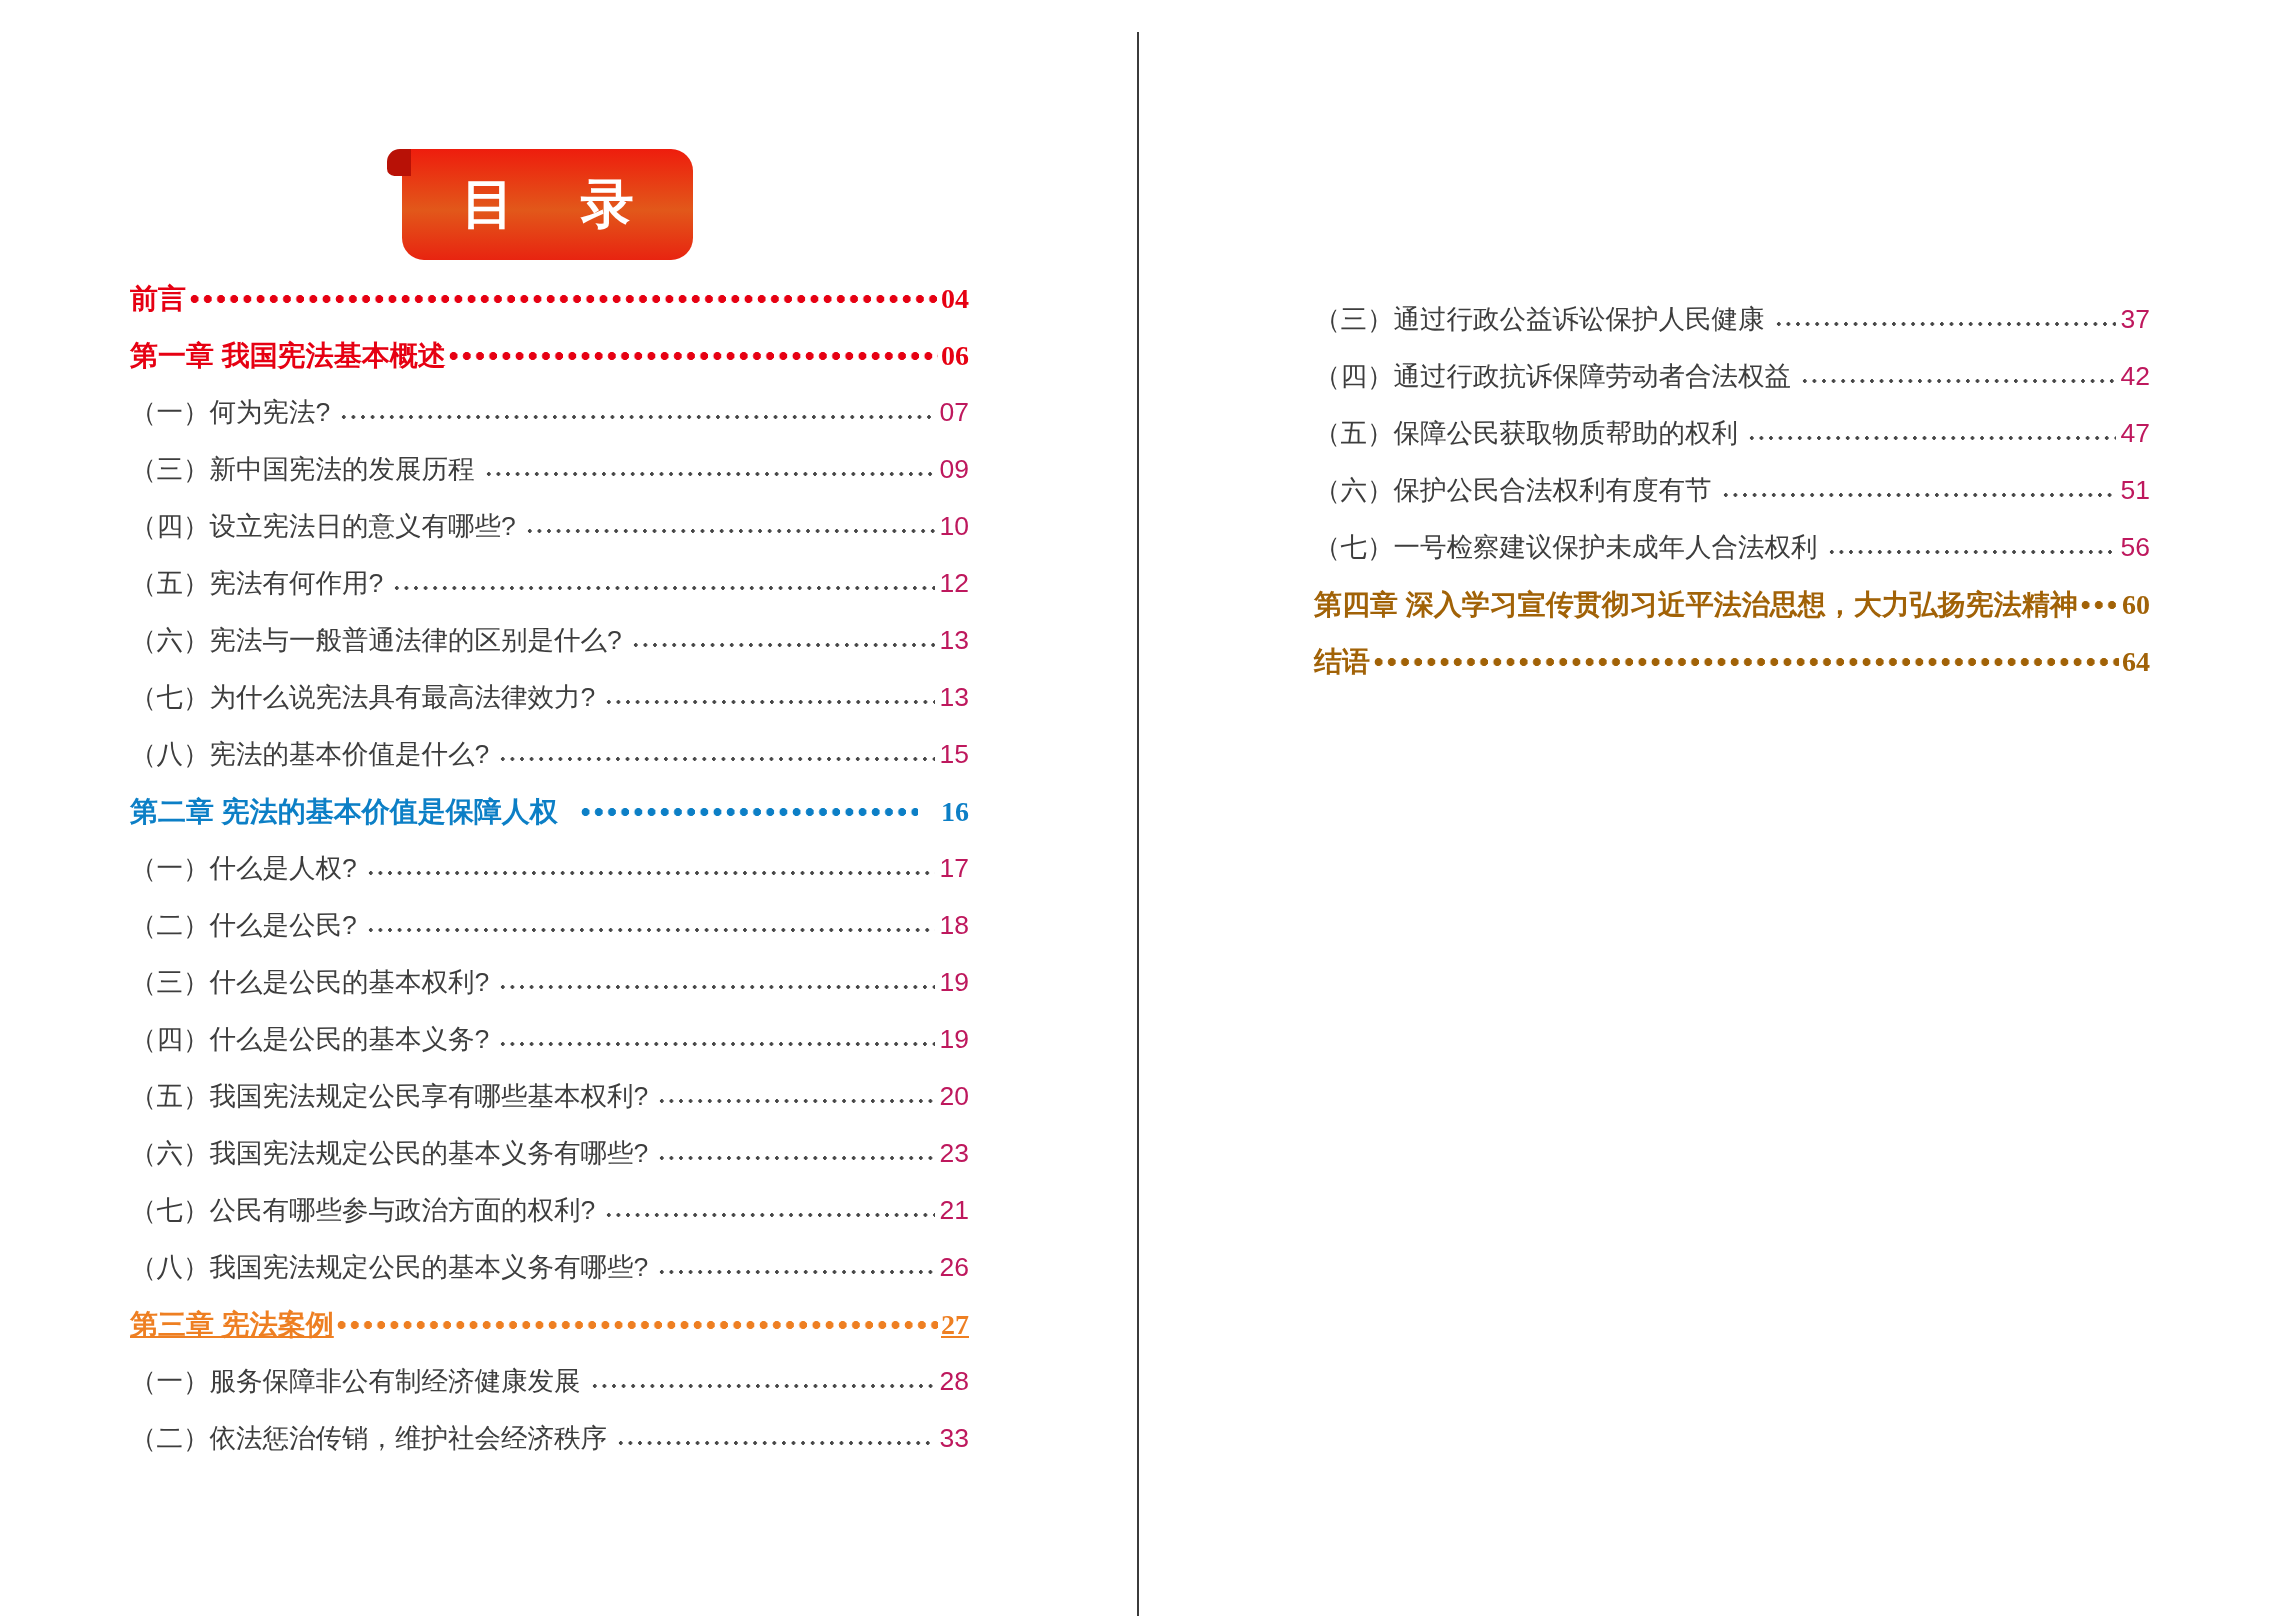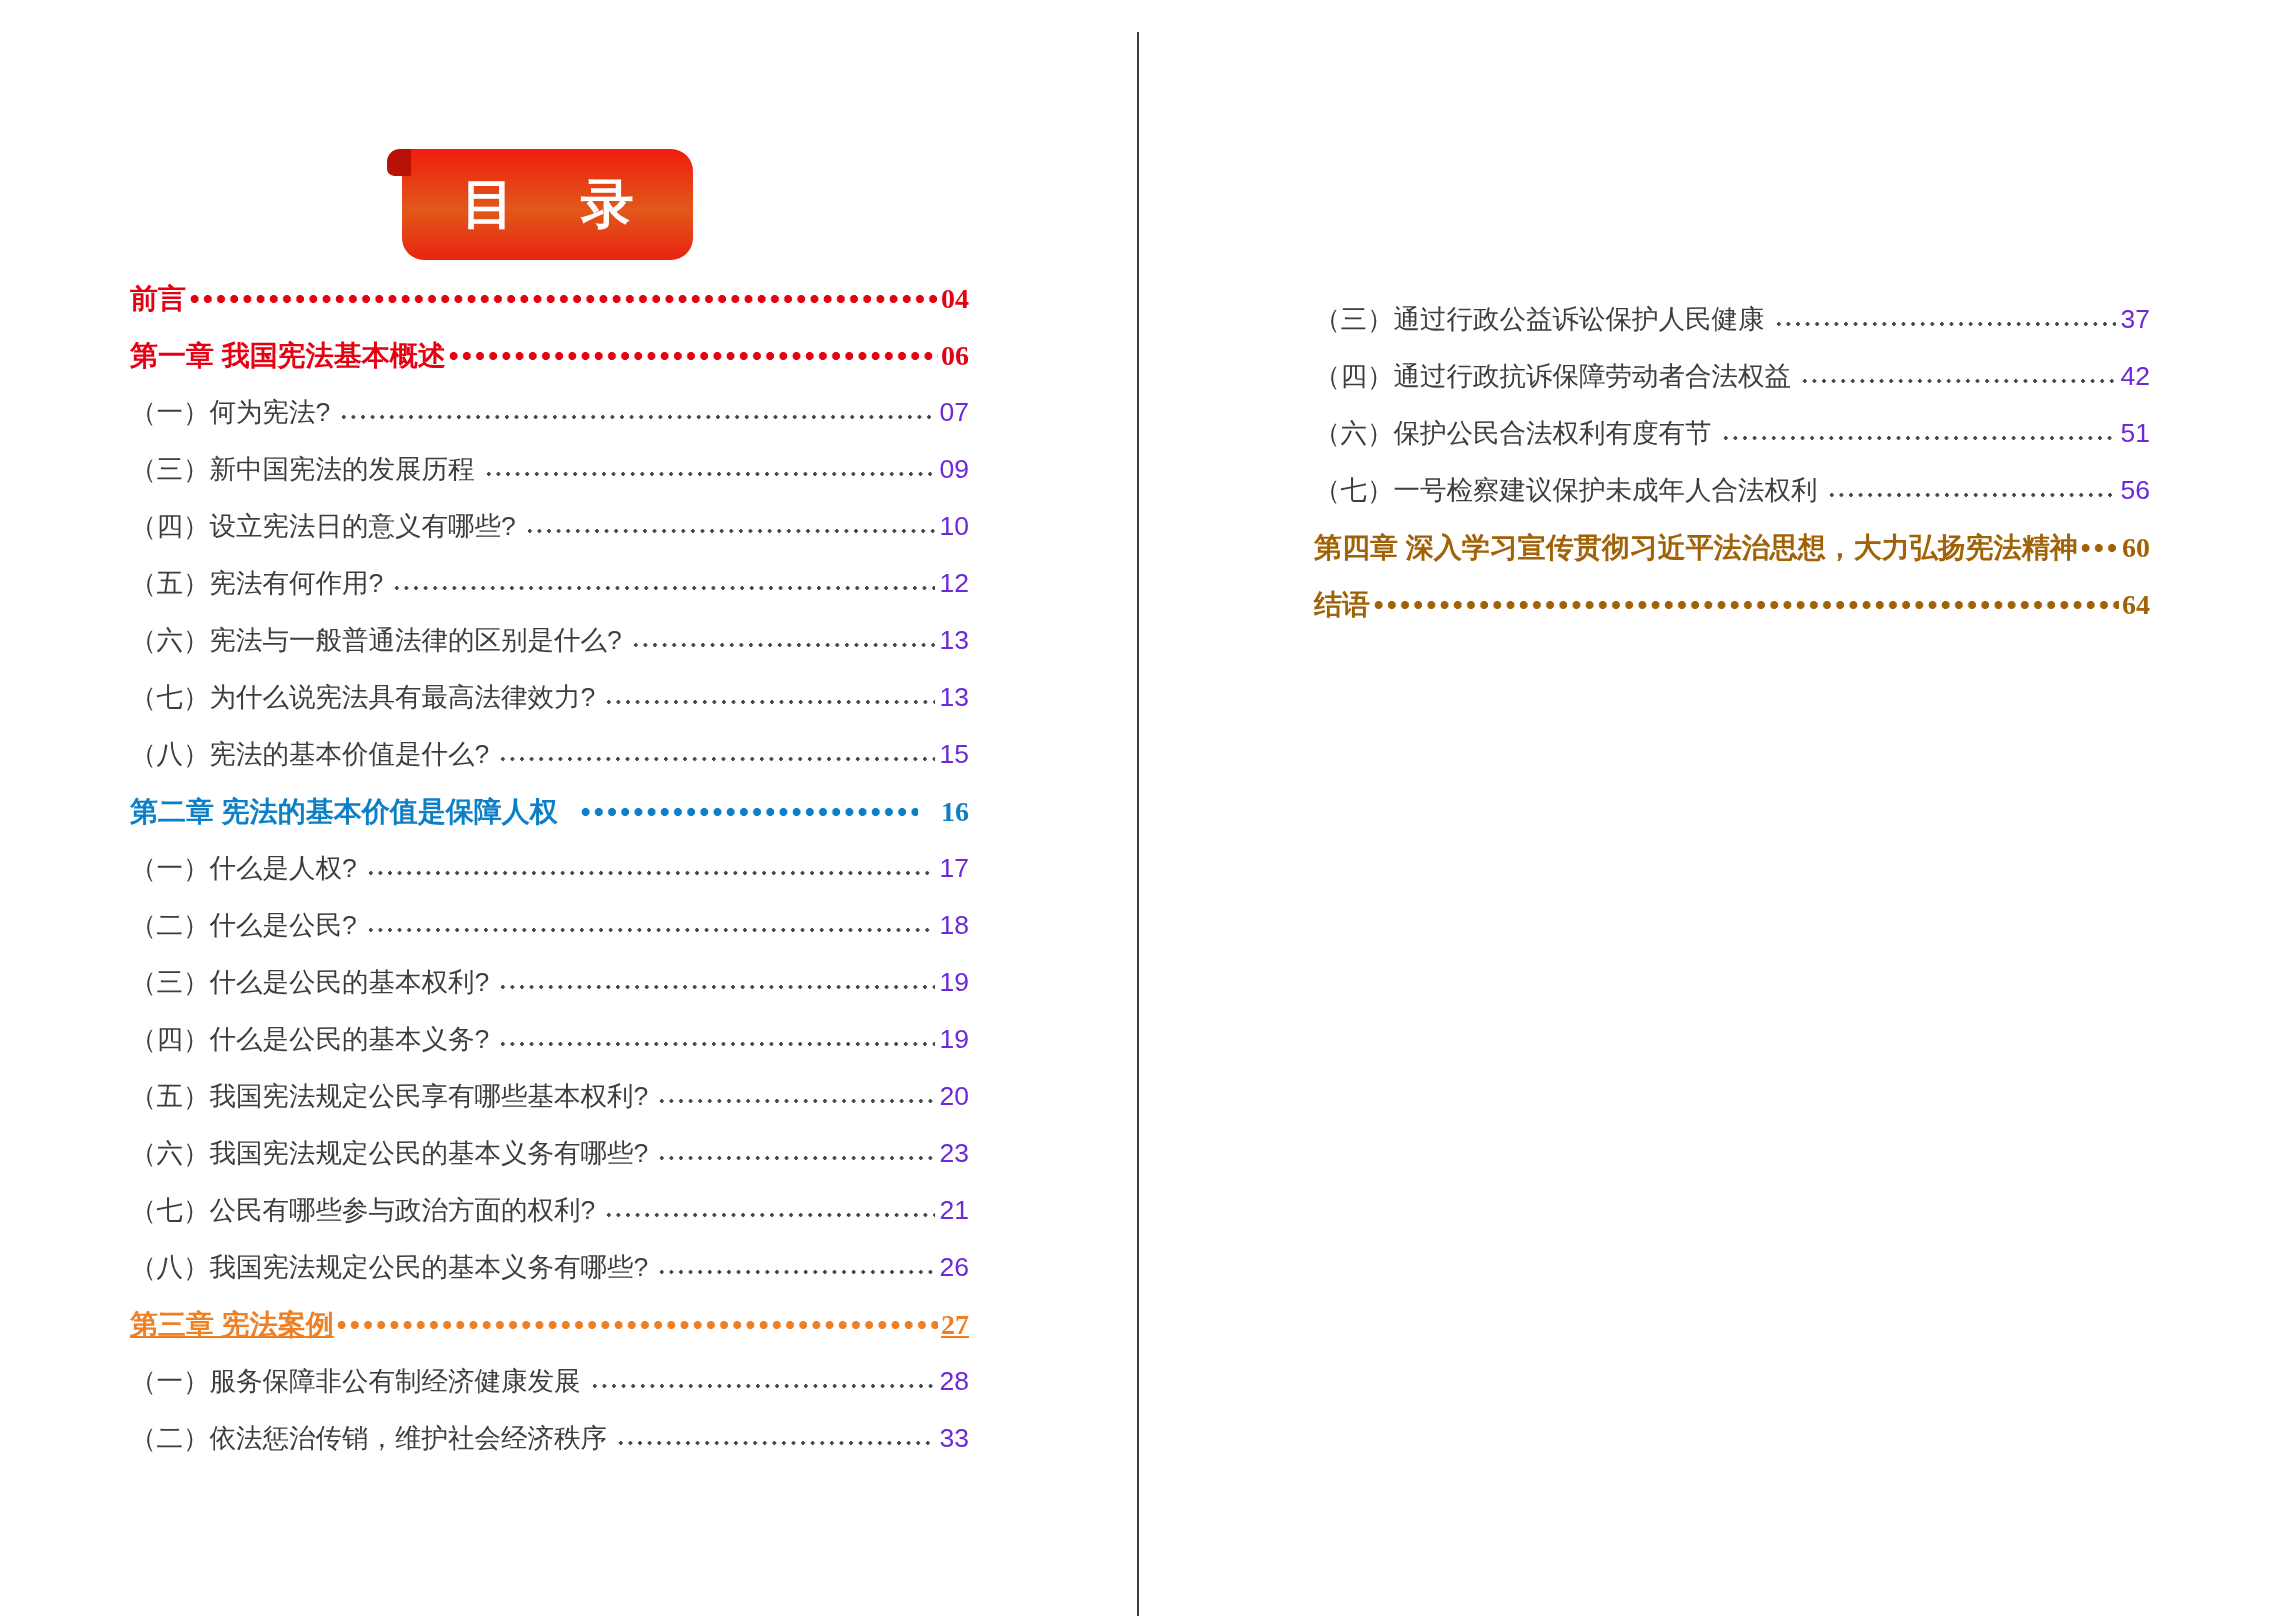--- a/index.html
+++ b/index.html
@@ -64,21 +64,21 @@
 
   .toc-row {
     display: flex;
     align-items: baseline;
     height: 57px;
     line-height: 57px;
     font-size: 26.5px;
     color: #3d3d3d;
   }
   .toc-row .label { white-space: nowrap; }
-  .toc-row .page  { white-space: nowrap; color: #6d28d9; }
+  .toc-row .page  { white-space: nowrap; color: #be185d; }
 
   
   .toc-row .leader {
     flex: 1 1 auto;
     align-self: stretch;
     min-width: 18.3px;
     margin: 0 4.6px 0 10px;
     background-repeat: repeat-x;
     background-image: radial-gradient(circle at 3.7px 33px, #464646 1.6px, rgba(0,0,0,0) 2px);
     background-size: 9.6px 57px;
@@ -237,20 +237,25 @@
         <span class="label">（三）通过行政公益诉讼保护人民健康</span>
         <span class="leader"></span>
         <span class="page">37</span>
       </div>
       <div class="toc-row item">
         <span class="label">（四）通过行政抗诉保障劳动者合法权益</span>
         <span class="leader"></span>
         <span class="page">42</span>
       </div>
       <div class="toc-row item">
+        <span class="label">（五）保障公民获取物质帮助的权利</span>
+        <span class="leader"></span>
+        <span class="page">47</span>
+      </div>
+      <div class="toc-row item">
         <span class="label">（六）保护公民合法权利有度有节</span>
         <span class="leader"></span>
         <span class="page">51</span>
       </div>
       <div class="toc-row item">
         <span class="label">（七）一号检察建议保护未成年人合法权利</span>
         <span class="leader"></span>
         <span class="page">56</span>
       </div>
       <div class="toc-row chapter-green">

